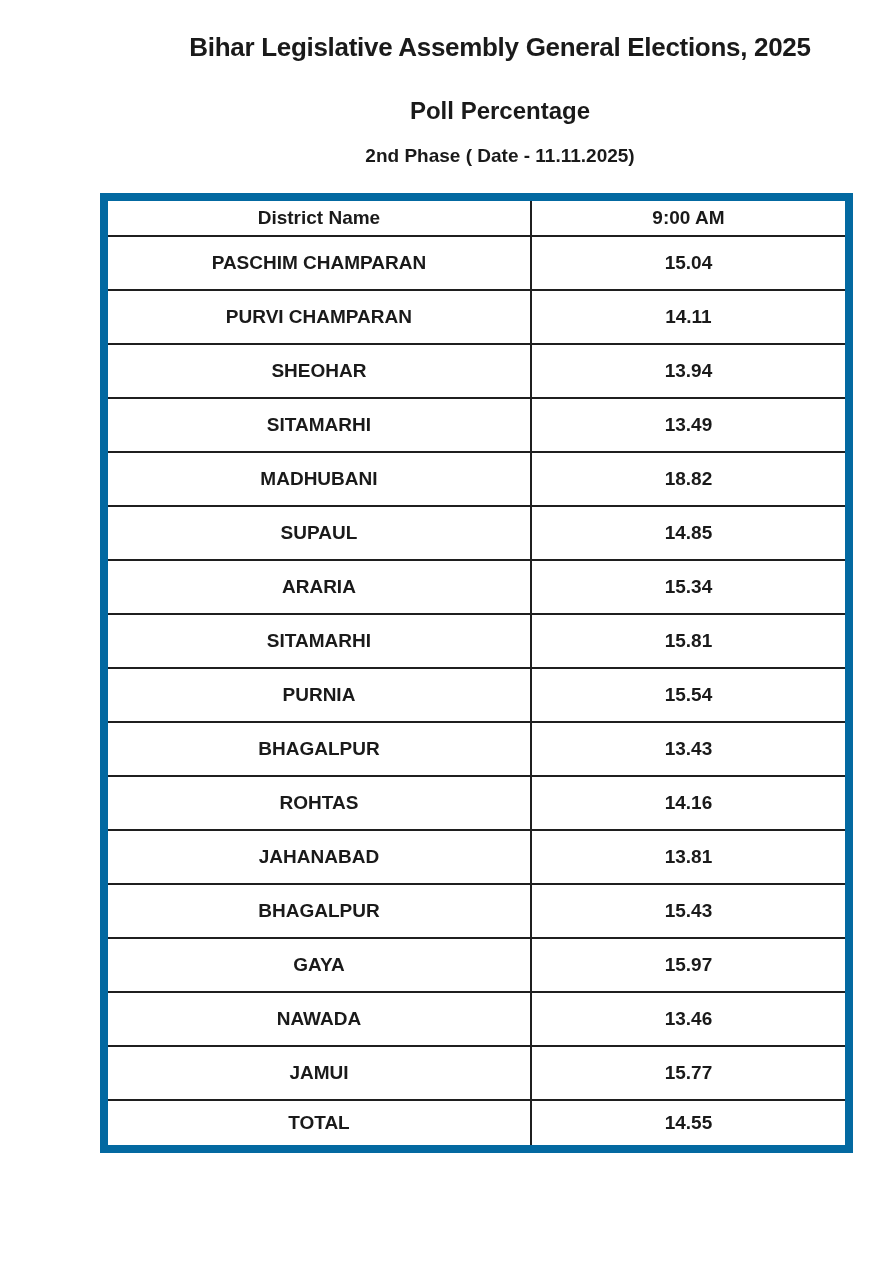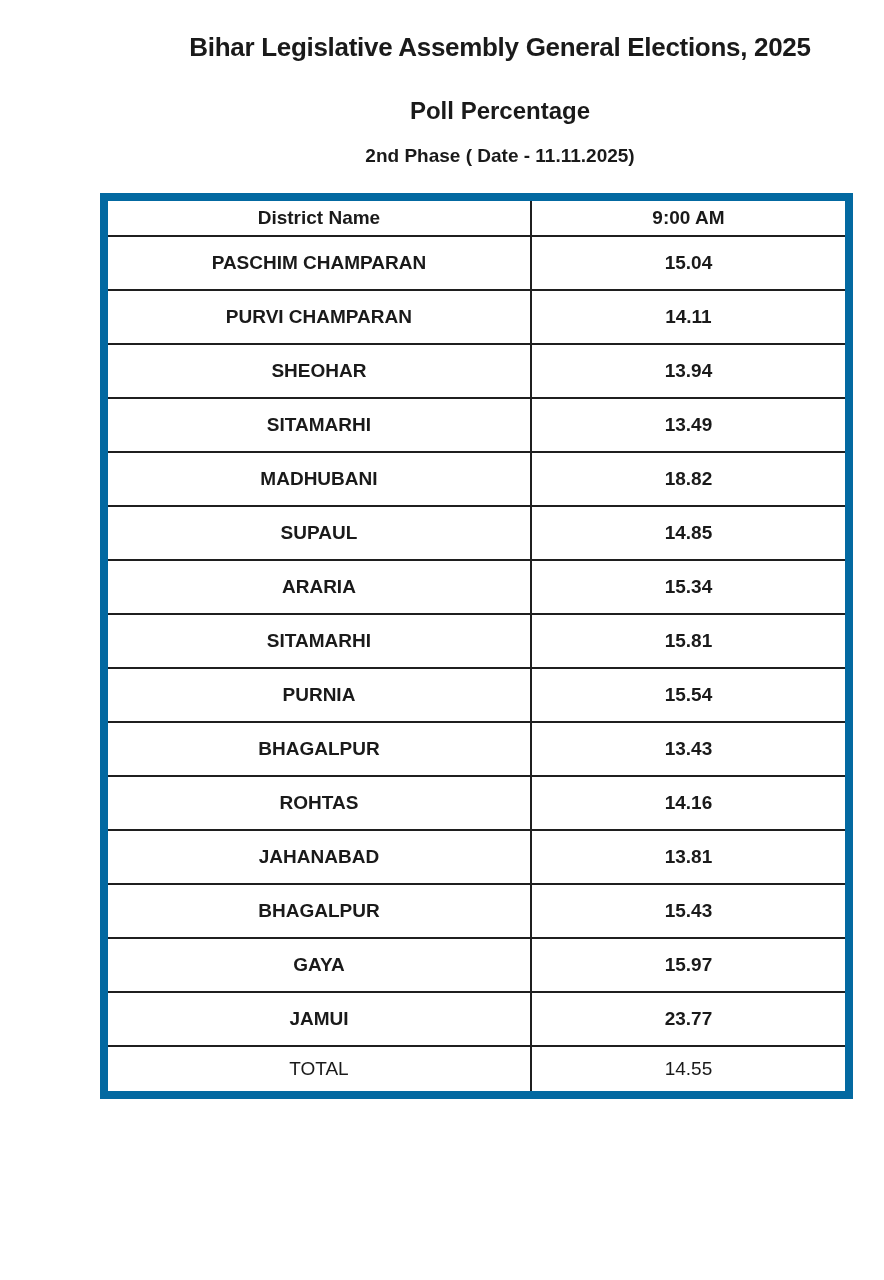--- a/index.html
+++ b/index.html
@@ -53,21 +53,21 @@
   .poll-table thead th {
     height: 39px;
     font-weight: bold;
   }
   .poll-table tbody td {
     height: 54px;
     font-weight: bold;
   }
   .poll-table tr.total-row td {
     height: 49px;
-    font-weight: normal;
+    font-weight: bold;
     text-align: center;
   }
 </style>
 </head>
 <body>
 
 <div class="doc-header">
   <h1 class="doc-title">Bihar Legislative Assembly General Elections, 2025</h1>
   <h2 class="doc-subtitle">Poll Percentage</h2>
   <h3 class="doc-phase">2nd Phase ( Date - 11.11.2025)</h3>
@@ -135,22 +135,26 @@
   </tr>
       <tr>
     <td>BHAGALPUR</td>
     <td>15.43</td>
   </tr>
       <tr>
     <td>GAYA</td>
     <td>15.97</td>
   </tr>
       <tr>
+    <td>NAWADA</td>
+    <td>13.46</td>
+  </tr>
+      <tr>
     <td>JAMUI</td>
-    <td>23.77</td>
+    <td>15.77</td>
   </tr>
     </tbody>
   <tfoot>
     <tr class="total-row">
       <td>TOTAL</td>
       <td>14.55</td>
     </tr>
   </tfoot>
 </table>
 

